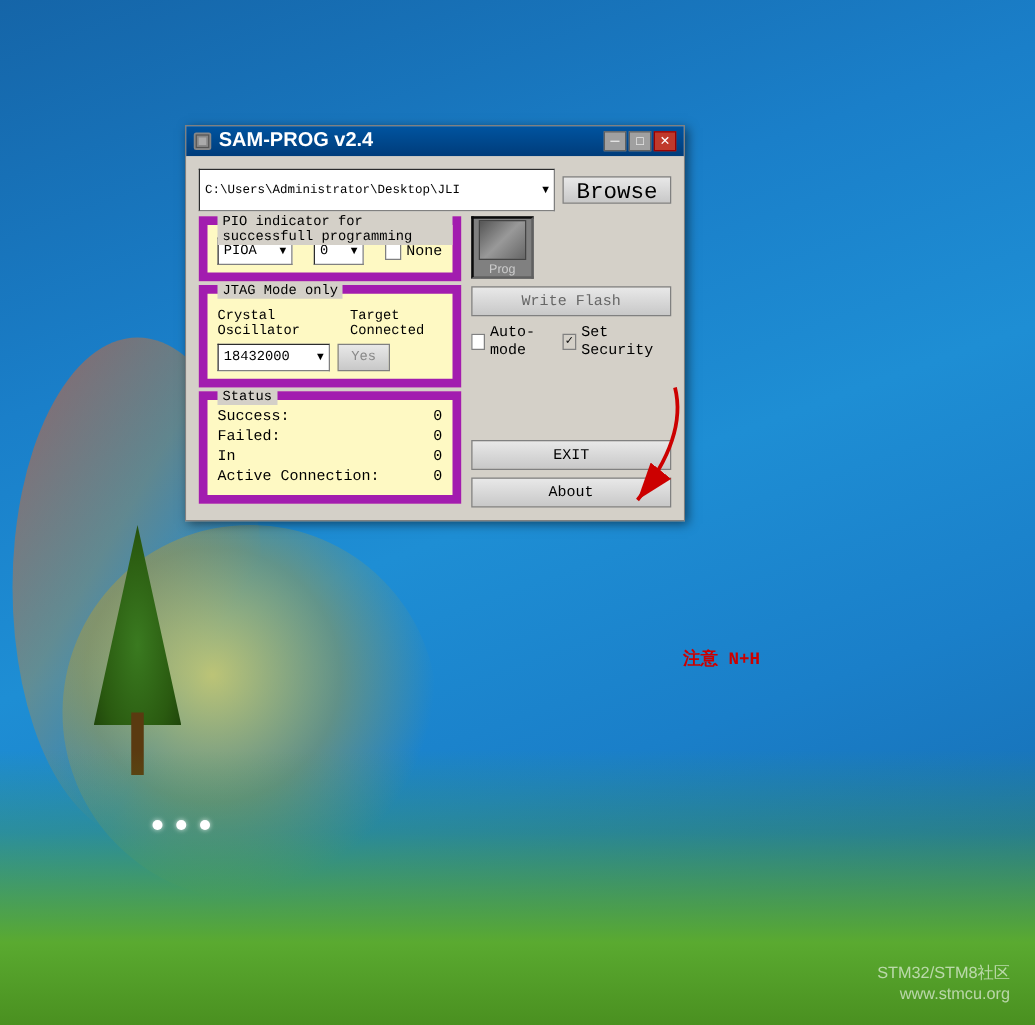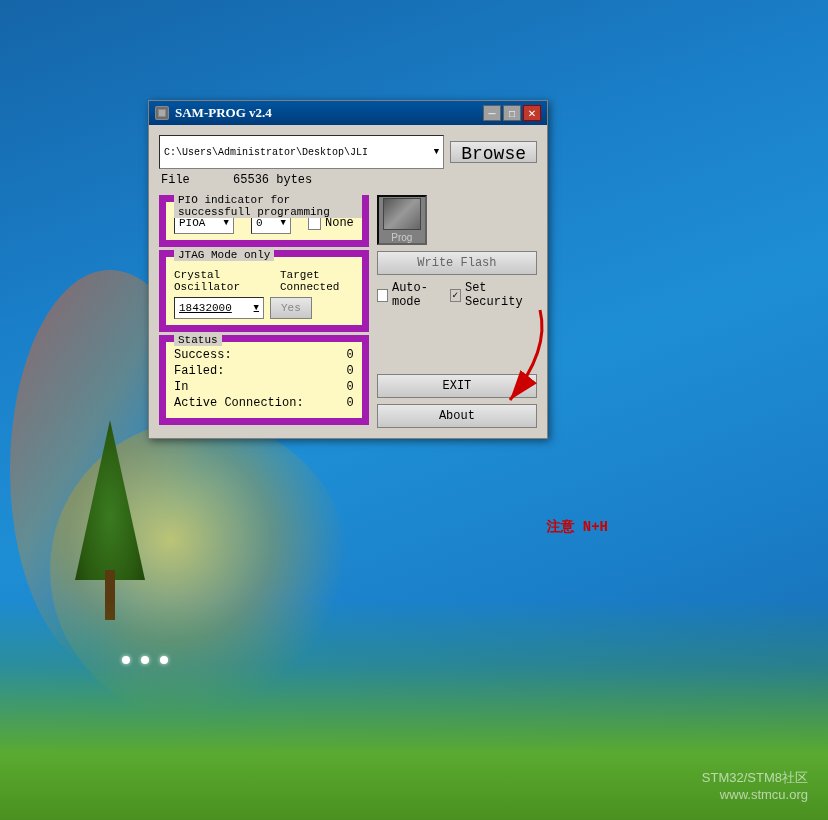--- a/index.html
+++ b/index.html
@@ -156,22 +156,22 @@
       height: 14px;
       background: #888;
       border-radius: 2px;
       display: flex;
       align-items: center;
       justify-content: center;
       font-size: 9px;
     }
 
     .window-title-text {
-      font-size: 13px;
-      font-family: Liberation Serif, serif;
+      font-size: 16px;
+      font-family: Liberation Sans, sans-serif;
       font-weight: bold;
     }
 
     .window-controls {
       display: flex;
       gap: 2px;
     }
 
     .win-btn {
       width: 18px;
@@ -347,21 +347,20 @@
       background: white;
       border: 1px inset #808080;
       padding: 2px 4px;
       font-size: 11px;
       font-family: 'Courier New', monospace;
       display: flex;
       align-items: center;
       justify-content: space-between;
       min-width: 90px;
       cursor: pointer;
-      text-decoration: underline;
     }
 
     .yes-btn {
       padding: 1px 10px;
       height: 22px;
       background: linear-gradient(to bottom, #e8e8e8, #c8c8c8);
       border: 1px solid #808080;
       font-size: 11px;
       font-family: 'Courier New', monospace;
       color: #888;
@@ -499,25 +498,20 @@
     <div class="window-body">
 
       <div class="file-path-row">
         <div class="path-input">
           <span style="font-size:10px;">C:\Users\Administrator\Desktop\JLI</span>
           <span class="path-dropdown-arrow">▼</span>
         </div>
         <button class="browse-btn">Browse</button>
       </div>
 
-      <div class="file-info">
-        <span>File</span>
-        &nbsp;&nbsp;&nbsp;&nbsp;
-        <span>65536 bytes</span>
-      </div>
 
       <div class="main-content">
         <div class="left-panel">
 
           <div class="group-box">
             <span class="group-label">PIO indicator for successfull programming</span>
             <div class="pio-row">
               <div class="select-box">
                 <span>PIOA</span>
                 <span class="select-arrow">▼</span>

